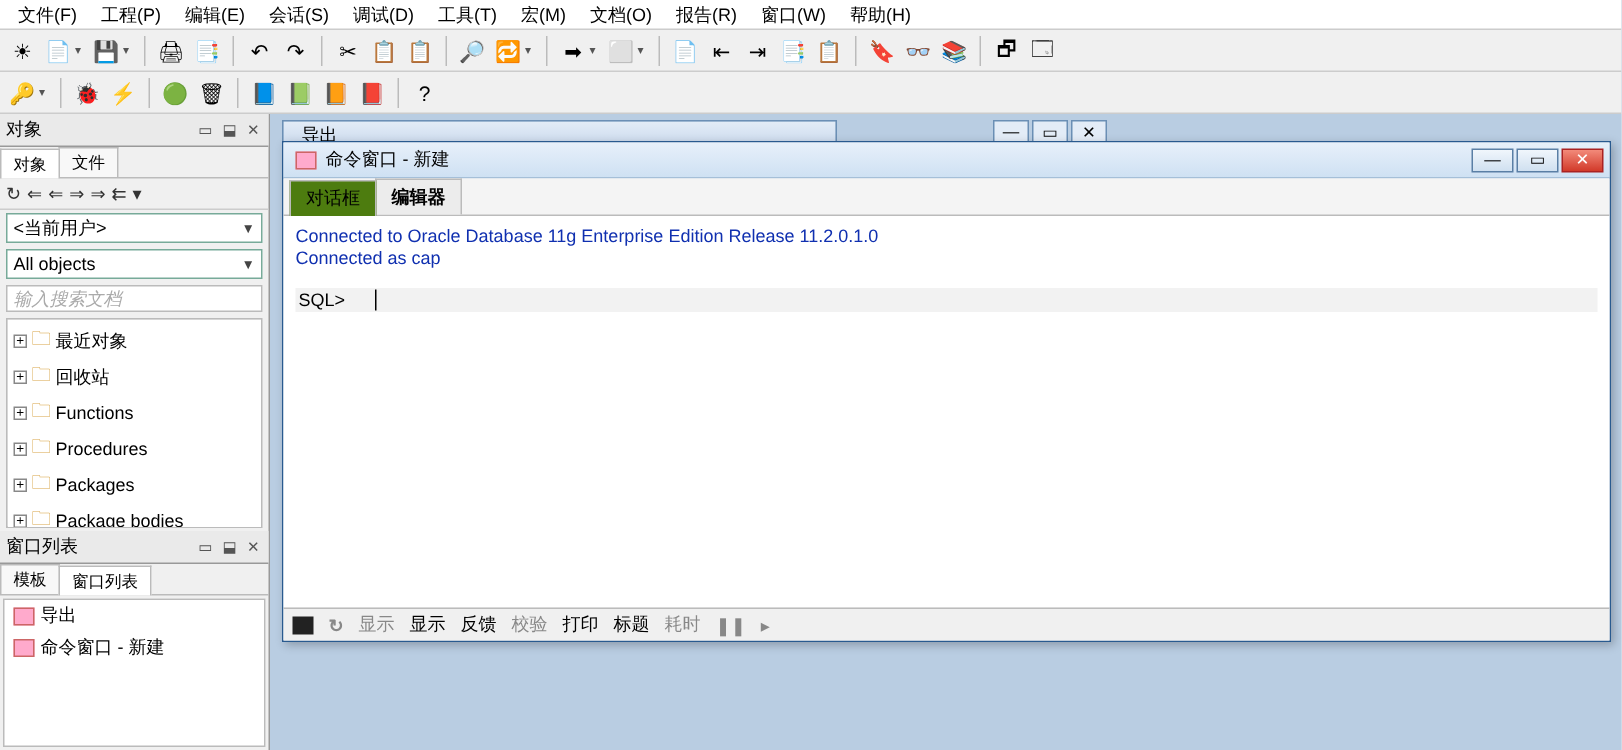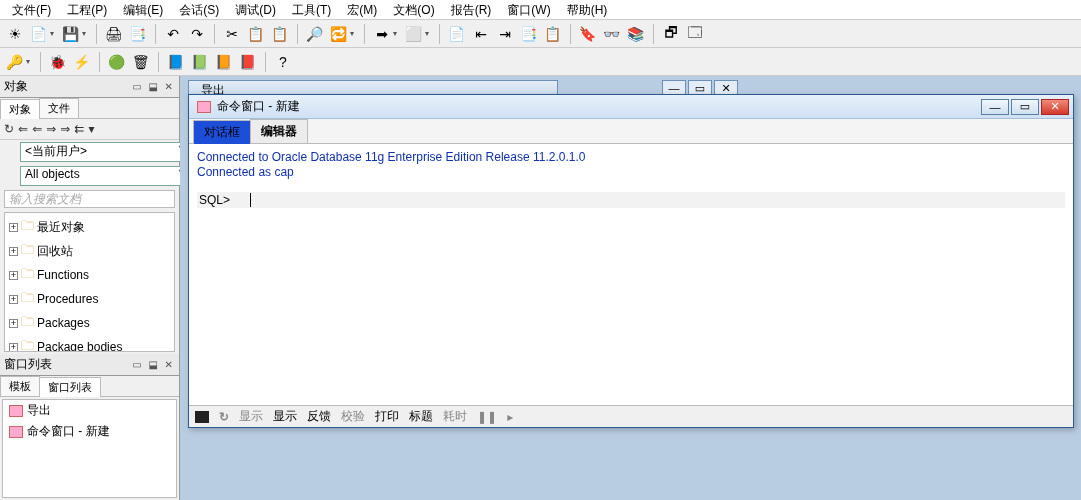--- a/index.html
+++ b/index.html
@@ -21,21 +21,21 @@
 
 
 .leftpanel { width: 180px; background: #f0f0f0; display: flex; flex-direction: column; border-right: 1px solid #999; }
 .panel-title { background: #eaeaea; padding: 2px 4px; border-bottom: 1px solid #999; display: flex; justify-content: space-between; align-items: center; font-weight: normal; }
 .panel-ctrls { font-size: 10px; letter-spacing: 2px; color: #555; cursor: pointer; }
 .tabs-mini { display: flex; border-bottom: 1px solid #bbb; }
 .tabs-mini span { padding: 2px 8px; border: 1px solid #bbb; border-bottom: none; background: #f8f8f8; margin-right: -1px; font-size: 11px; cursor: pointer; }
 .tabs-mini span.active { background: #fff; position: relative; top: 1px; }
 .mini-tools { padding: 3px 4px; display: flex; gap: 4px; border-bottom: 1px solid #ccc; font-size: 11px; color: #333; }
 .mini-tools span { cursor: pointer; }
-.combo { width: calc(100% - 8px); margin: 2px 20px; height: 20px; border: 1px solid #7a9; background: #fff; padding: 0 4px; display: flex; justify-content: space-between; }
+.combo { width: calc(100% - 8px); margin: 2px 4px; height: 20px; border: 1px solid #7a9; background: #fff; padding: 0 4px; display: flex; align-items: center; justify-content: space-between; }
 .combo .arrow { font-size: 9px; color: #444; }
 .filter-in { width: calc(100% - 8px); margin: 2px 4px; height: 18px; border: 1px solid #bbb; padding: 0 4px; color: #aaa; font-style: italic; background: #fff; }
 .tree { flex: 0 0 auto; height: 140px; overflow-y: auto; background: #fff; border: 1px solid #bbb; margin: 2px 4px; padding: 2px 0; }
 .tree-item { display: flex; align-items: center; padding: 1px 4px; font-family: "SimSun", serif; font-size: 12px; gap: 3px; cursor: pointer; }
 .tree-item .exp { width: 9px; height: 9px; border: 1px solid #888; display: inline-flex; align-items: center; justify-content: center; font-size: 9px; line-height: 1; background: #fff; }
 .tree-item .fold { color: #d9a84e; font-size: 13px; }
 
 .winlist { flex: 1; display: flex; flex-direction: column; }
 .winlist-body { flex: 1; background: #fff; border: 1px solid #bbb; margin: 2px; overflow: auto; }
 .winlist-item { padding: 2px 6px; display: flex; align-items: center; gap: 4px; cursor: pointer; }
@@ -54,21 +54,21 @@
 .cmdwin { position: absolute; left: 8px; top: 18px; width: 886px; height: 334px; background: #fff; border: 1px solid #295a8f; box-shadow: 2px 2px 6px rgba(0,0,0,0.25); display: flex; flex-direction: column; }
 .cmdwin-title { background: linear-gradient(#e7f0fa, #cfe1f3); height: 24px; display: flex; align-items: center; justify-content: space-between; padding: 0 4px 0 8px; border-bottom: 1px solid #a5bfd8; }
 .cmdwin-title-left { display: flex; align-items: center; gap: 6px; }
 .cmdwin-title-left .ic { width: 14px; height: 12px; background: #fac; border: 1px solid #c66; }
 .win-btns { display: flex; gap: 2px; }
 .win-btns span { width: 28px; height: 16px; display: flex; align-items: center; justify-content: center; border: 1px solid #5a7fa5; background: linear-gradient(#f0f6fc,#d0e0f0); font-size: 11px; cursor: pointer; }
 .win-btns .close { background: linear-gradient(#f28a7a,#d23a2a); color: #fff; border-color: #a22; }
 
 .cmdwin-tabs { display: flex; border-bottom: 1px solid #bbb; padding-left: 4px; background: #f4f4f4; }
 .cmdwin-tabs span { padding: 3px 10px; border: 1px solid #bbb; border-bottom: none; margin-right: -1px; background: #ececec; cursor: pointer; font-weight: bold; }
-.cmdwin-tabs span.active { background: #1d4ed8; font-weight: normal; position: relative; top: 1px; }
+.cmdwin-tabs span.active { background: #4d7c0f; font-weight: normal; position: relative; top: 1px; }
 
 .cmdwin-body { flex: 1; padding: 6px 8px; font-family: "Courier New", monospace; font-size: 13px; color: #1030b0; background: #fff; overflow: auto; white-space: pre; }
 .prompt-row { display: flex; align-items: center; gap: 20px; background: #f2f2f2; padding: 1px 2px; width: 100%; margin-top: 12px; }
 .prompt-row .lbl { color: #000; }
 .prompt-row .cursor { width: 1px; height: 14px; background: #000; display: inline-block; }
 
 .cmdwin-status { height: 22px; border-top: 1px solid #bbb; display: flex; align-items: center; padding: 0 6px; gap: 10px; background: #f0f0f0; }
 .cmdwin-status span { color: #888; cursor: pointer; }
 .cmdwin-status span.on { color: #000; }
 .st-ic { width: 14px; height: 12px; background: #222; display: inline-block; }

